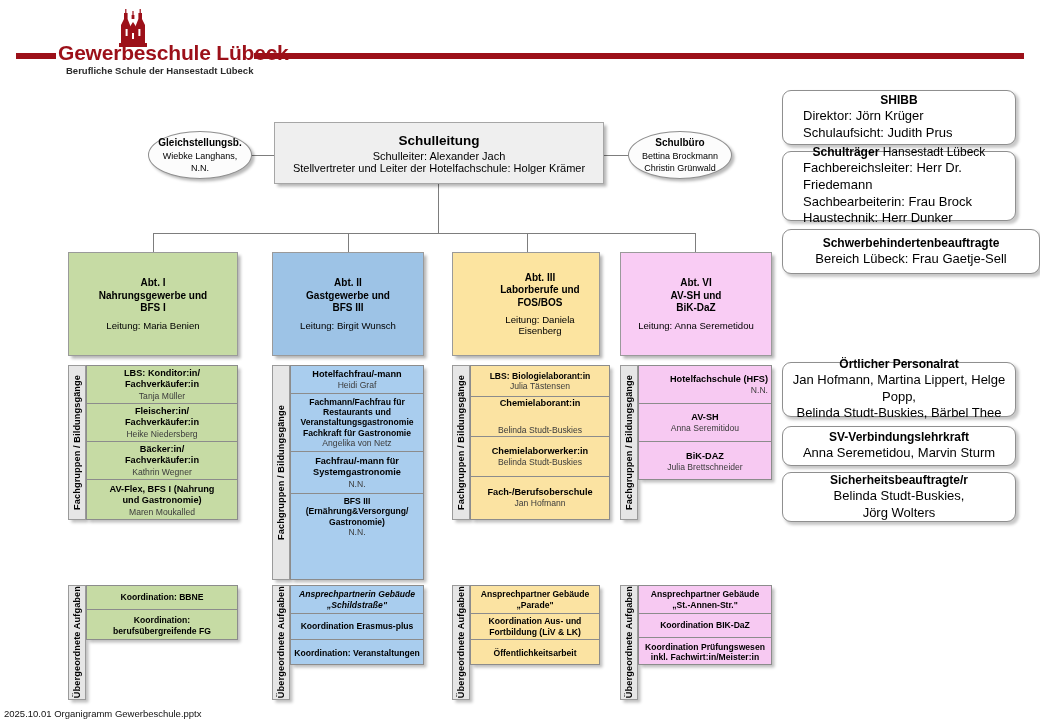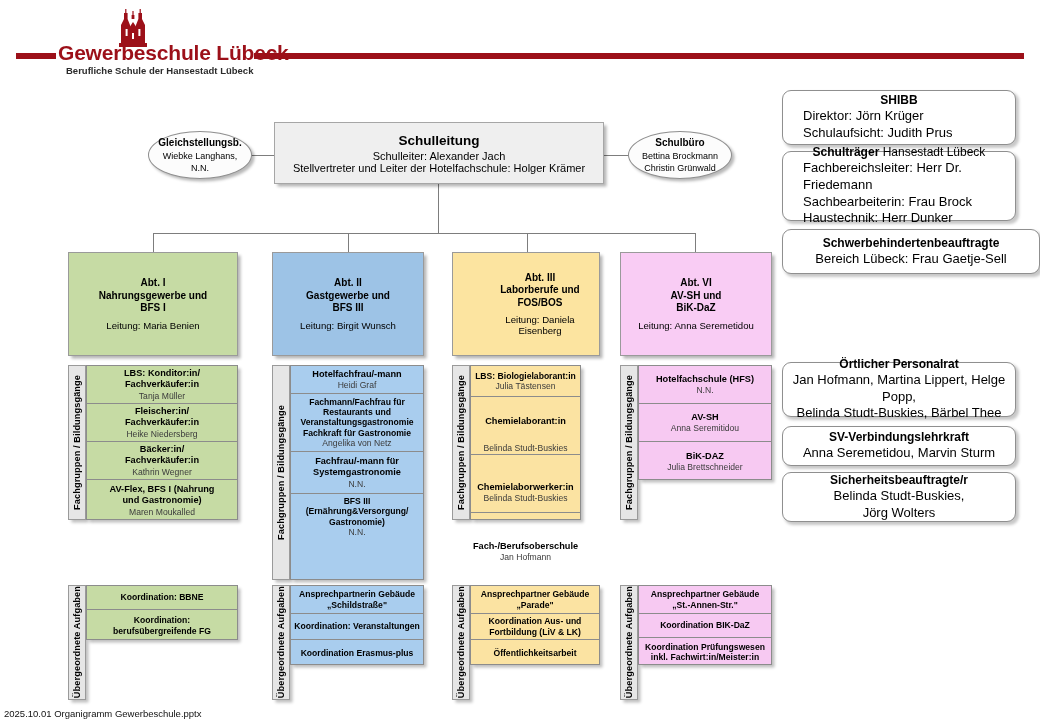--- a/index.html
+++ b/index.html
@@ -337,44 +337,44 @@
       <div class="ttl-sm"><span>BFS III</span></div>
       <div class="ttl-sm"><span>(Ernährung&amp;Versorgung/</span></div>
       <div class="ttl-sm"><span>Gastronomie)</span></div>
       <div class="per">N.N.</div>
     </div>
   </div>
   <div class="vstrip" style="left:272px; top:585px; width:18px; height:115px;">
     <span>Übergeordnete Aufgaben</span>
   </div>
   <div class="stack c-blue-l" style="left:290px; top:585px; width:134px; height:80px;">
-    <div class="cell" style="height:28px;">
+    <div class="cell" style="height:28px;font-style:italic;">
       <div class="ttl-sm"><span>Ansprechpartnerin Gebäude</span></div>
       <div class="ttl-sm"><span>„Schildstraße"</span></div>
     </div>
     <div class="cell" style="height:26px;">
+      <div class="ttl-sm"><span>Koordination Erasmus-plus</span></div>
+    </div>
+    <div class="cell" style="height:26px;">
       <div class="ttl-sm"><span>Koordination: Veranstaltungen</span></div>
-    </div>
-    <div class="cell" style="height:26px;">
-      <div class="ttl-sm"><span>Koordination Erasmus-plus</span></div>
     </div>
   </div>
 
   <div class="box dept c-yellow" style="left:452px; top:252px; width:148px; height:104px;padding-left:32px;">
     <div class="nm">
       <div>Abt. III</div>
       <div>Laborberufe und</div>
       <div>FOS/BOS</div>
     </div>
     <div class="ld">Leitung: Daniela Eisenberg</div>
   </div>
   <div class="vstrip" style="left:452px; top:365px; width:18px; height:155px;">
     <span>Fachgruppen / Bildungsgänge</span>
   </div>
-  <div class="stack c-yellow-l" style="left:470px; top:365px; width:111px; height:155px;gap:18px;">
+  <div class="stack c-yellow-l" style="left:470px; top:365px; width:140px; height:155px;">
     <div class="cell" style="height:31px;">
       <div class="ttl-sm"><span>LBS: Biologielaborant:in</span></div>
       <div class="per">Julia Tästensen</div>
     </div>
     <div class="cell" style="height:40px;justify-content:space-between;">
       <div class="ttl"><span>Chemielaborant:in</span></div>
       <div class="per">Belinda Studt-Buskies</div>
     </div>
     <div class="cell" style="height:40px;">
       <div class="ttl"><span>Chemielaborwerker:in</span></div>
@@ -407,21 +407,21 @@
       <div>Abt. VI</div>
       <div>AV-SH und</div>
       <div>BiK-DaZ</div>
     </div>
     <div class="ld">Leitung: Anna Seremetidou</div>
   </div>
   <div class="vstrip" style="left:620px; top:365px; width:18px; height:155px;">
     <span>Fachgruppen / Bildungsgänge</span>
   </div>
   <div class="stack c-pink-l" style="left:638px; top:365px; width:134px; height:115px;">
-    <div class="cell" style="height:38px;">
+    <div class="cell" style="height:38px;align-items:flex-end;">
       <div class="ttl"><span>Hotelfachschule (HFS)</span></div>
       <div class="per">N.N.</div>
     </div>
     <div class="cell" style="height:38px;">
       <div class="ttl"><span>AV-SH</span></div>
       <div class="per">Anna Seremitidou</div>
     </div>
     <div class="cell" style="height:39px;">
       <div class="ttl"><span>BiK-DAZ</span></div>
       <div class="per">Julia Brettschneider</div>

